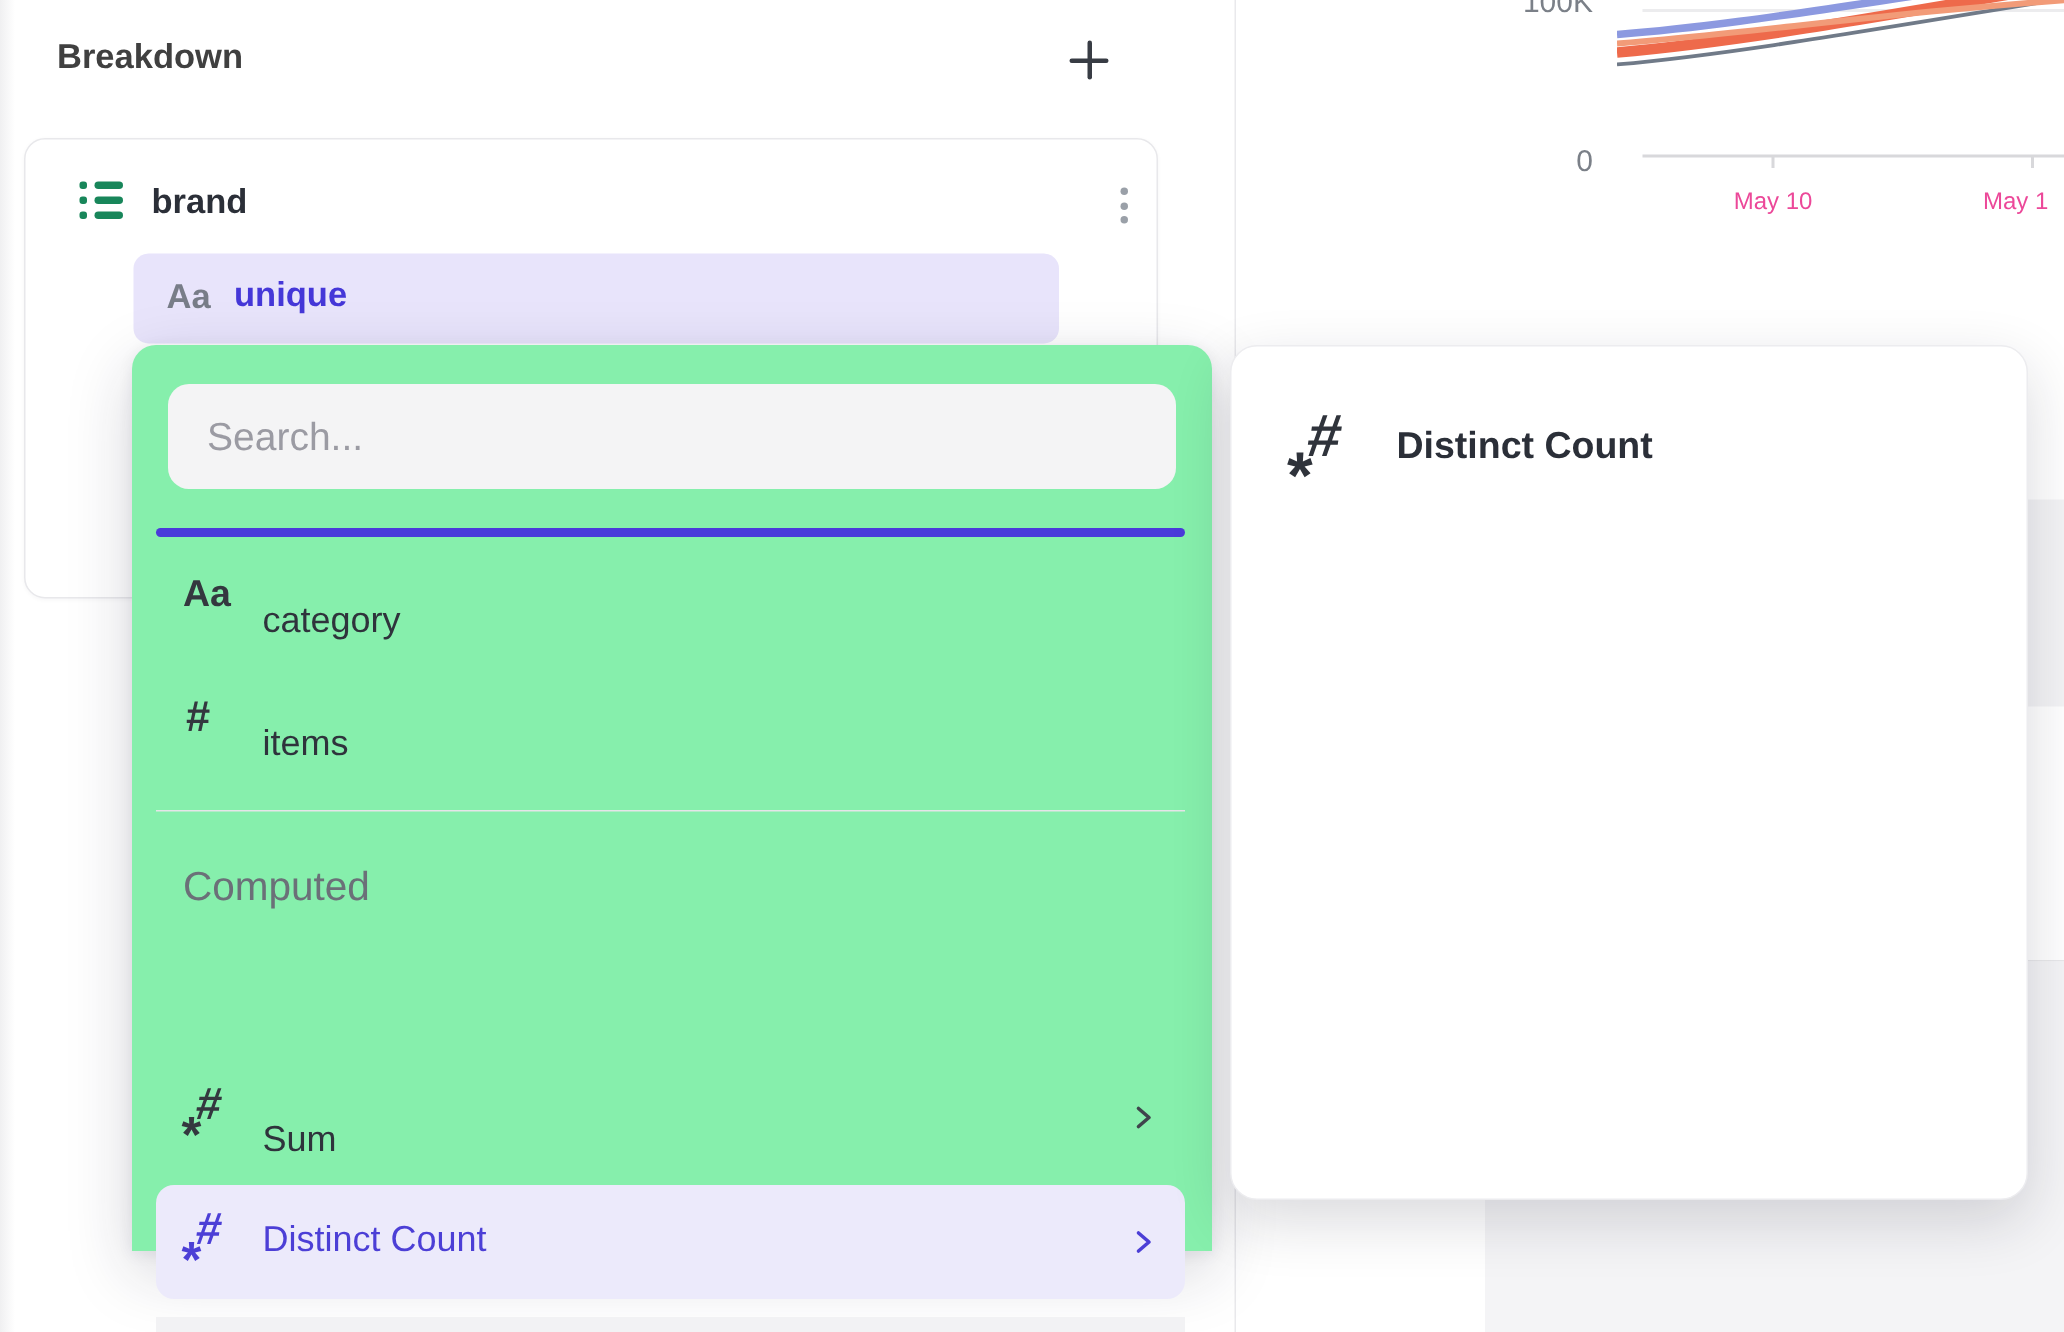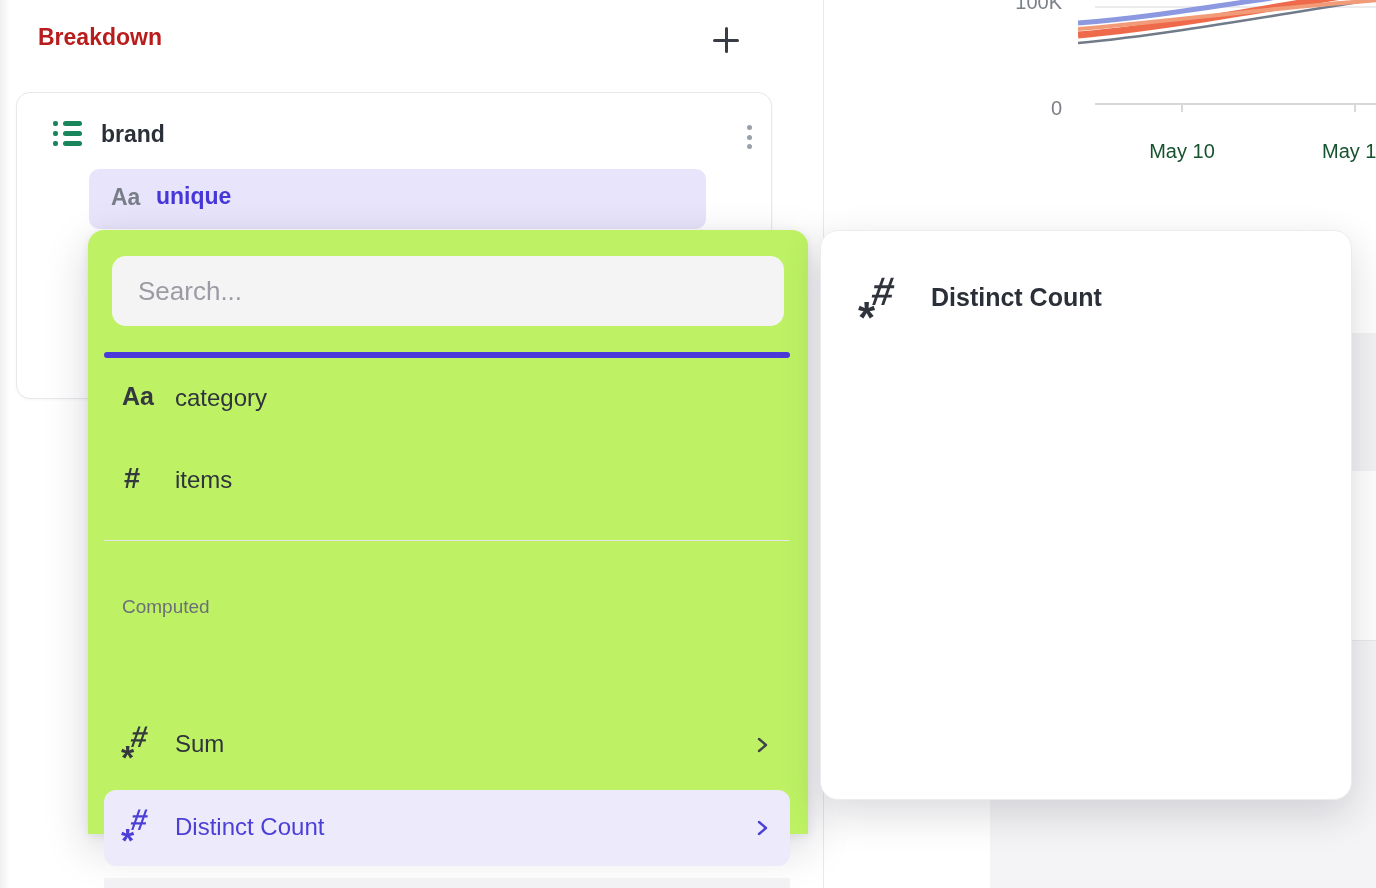--- a/index.html
+++ b/index.html
@@ -4,81 +4,81 @@
 <style>
   html,body{margin:0;padding:0;}
   .root{
     position:relative;width:1376px;height:888px;overflow:hidden;
     background:#ffffff;font-family:"Liberation Sans",sans-serif;
     color:#2d313a;
   }
   
   .left-shadow{position:absolute;left:0;top:0;bottom:0;width:10px;
     background:linear-gradient(to right,rgba(40,40,60,.07),rgba(40,40,60,0));}
-  .bd-title{position:absolute;left:38px;top:24px;font-size:23px;font-weight:700;color:#b91c1c;}
+  .bd-title{position:absolute;left:38px;top:24px;font-size:23px;font-weight:700;color:#404040;}
   .add-btn{position:absolute;left:706px;top:20px;width:40px;height:40px;border:none;background:transparent;cursor:pointer;}
   .plus{position:absolute;left:6px;top:6px;width:28px;height:28px;}
   .plus::before{content:"";position:absolute;left:1px;top:13px;width:26px;height:2.6px;background:#383c44;border-radius:2px;}
   .plus::after{content:"";position:absolute;left:13px;top:1px;width:2.6px;height:26px;background:#383c44;border-radius:2px;}
   .group-card{position:absolute;left:16px;top:92px;width:754px;height:305px;background:#fff;
     border:1px solid #e8e8eb;border-radius:14px;box-shadow:0 1px 3px rgba(20,20,40,.04);}
   .group-row{position:absolute;left:0;top:16px;width:100%;height:54px;}
   .list-icon{position:absolute;left:36px;top:12px;display:flex;flex-direction:column;gap:5px;}
   .list-icon .r{display:flex;align-items:center;gap:5px;}
   .list-icon .dot{width:5px;height:5px;border-radius:2px;background:#18865a;}
   .list-icon .bar{width:19px;height:4.5px;border-radius:2.5px;background:#18865a;}
   .group-name{position:absolute;left:84px;top:12px;font-size:23px;font-weight:600;color:#2b2f38;}
   .kebab{position:absolute;left:712px;top:8px;width:40px;height:40px;display:flex;flex-direction:column;
     align-items:center;justify-content:center;gap:4.5px;cursor:pointer;background:transparent;border:none;}
   .kdot{width:5px;height:5px;border-radius:50%;background:#9aa0a8;}
   .prop-chip{position:absolute;left:72px;top:76px;width:617px;height:60px;border-radius:10px;
     background:#e8e4fb;cursor:pointer;}
   .prop-chip .type-ic{position:absolute;left:22px;top:15px;font-size:23px;font-weight:700;color:#787d88;}
   .prop-chip .prop-label{position:absolute;left:67px;top:14px;font-size:23px;font-weight:700;color:#4537d8;}
   
-  .dropdown{position:absolute;left:88px;top:230px;width:720px;height:604px;background:#bef264;
+  .dropdown{position:absolute;left:88px;top:230px;width:720px;height:604px;background:#86efac;
     border-radius:16px 16px 0 0;box-shadow:0 14px 44px rgba(28,28,58,.18),0 2px 10px rgba(28,28,58,.08);z-index:5;}
   .search{position:absolute;left:24px;top:26px;width:672px;height:70px;background:#f4f4f5;border:none;
     border-radius:14px;font-family:"Liberation Sans",sans-serif;font-size:26px;color:#3a3e46;
     padding:0 26px;box-sizing:border-box;outline:none;}
   .search::placeholder{color:#9b9ba3;}
   .tab-underline{position:absolute;left:16px;top:122px;width:686px;height:6px;border-radius:3px;background:#4a3ada;}
   .dd-row{position:absolute;left:16px;width:686px;height:70px;border-radius:12px;cursor:pointer;}
   .dd-row .ic-cell{position:absolute;left:18px;top:0;width:50px;height:70px;}
-  .dd-row .lbl{position:absolute;left:71px;top:20px;font-size:24px;font-weight:500;color:#2f333c;}
+  .dd-row .lbl{position:absolute;left:71px;top:36px;font-size:24px;font-weight:500;color:#2f333c;}
   .dd-row.selected{background:#eceafb;}
   .dd-row.selected .lbl{color:#4c3fd6;}
   .row-cat{top:134px;} .row-price{top:216px;}
   .row-size{top:398px;} .row-sum{top:480px;}
   .row-distinct{top:560px;height:76px;}
   .row-distinct .lbl{top:23px;}
   .row-distinct .ic-cell{top:3px;}
   .aa-ic{position:absolute;left:0;top:18px;font-size:25px;font-weight:700;color:#34383f;}
   .hash-ic{position:absolute;left:2px;top:16px;font-size:29px;font-weight:600;color:#34383f;}
   .num-ic{position:absolute;left:0;top:12px;width:40px;height:46px;color:#34383f;}
   .num-ic::before{content:"#";position:absolute;left:9px;top:-2px;font-size:30px;font-weight:700;transform:skewX(-8deg);}
   .num-ic::after{content:"*";position:absolute;left:-1px;top:16px;font-size:34px;font-weight:700;}
   .dd-row.selected .num-ic{color:#4c3fd6;}
   .dd-divider{position:absolute;left:16px;top:310px;width:686px;height:1px;background:#e5e5e8;}
-  .dd-section{position:absolute;left:34px;top:366px;font-size:19px;color:#6b7078;}
+  .dd-section{position:absolute;left:34px;top:346px;font-size:27px;color:#6b7078;}
   .chev{position:absolute;right:20px;top:26px;color:#3f444c;}
   .row-distinct .chev{top:29px;color:#4c3fd6;}
   .dd-strip{position:absolute;left:16px;top:648px;width:686px;height:10px;background:#f2f2f4;}
   
   .vdivider{position:absolute;left:823px;top:0;width:1px;height:888px;background:#e9e9ec;}
   .band-gray{position:absolute;left:824px;top:333px;width:552px;height:138px;background:#f3f3f5;}
   .hline-640{position:absolute;left:824px;top:640px;width:552px;height:1px;background:#e8e8ea;}
   .bottom-gray{position:absolute;left:990px;top:641px;width:386px;height:247px;background:#f4f4f6;}
   .gridline{position:absolute;left:1095px;top:6px;width:281px;height:2px;background:#ececee;}
   .axisline{position:absolute;left:1095px;top:103px;width:281px;height:1.5px;background:#d8d8db;}
   .tick{position:absolute;top:104px;width:1.5px;height:8px;background:#d8d8db;}
   .tick.t1{left:1181px;} .tick.t2{left:1354px;}
   .ylab{position:absolute;left:950px;width:112px;text-align:right;font-size:20px;color:#7b8088;}
   .ylab.y100k{top:-9px;} .ylab.y0{top:97px;}
-  .xlab{position:absolute;top:140px;font-size:20px;color:#14532d;}
+  .xlab{position:absolute;top:126px;font-size:16px;color:#ec4899;}
   .xlab.x1{left:1122px;width:120px;text-align:center;}
   .xlab.x2{left:1322px;width:90px;text-align:left;}
   .chart-lines{position:absolute;left:1078px;top:0;}
   
   .tooltip-card{position:absolute;left:820px;top:230px;width:532px;height:570px;background:#fff;
     border:1px solid #ececef;border-radius:18px;box-shadow:0 14px 40px rgba(25,25,46,.16);z-index:6;box-sizing:border-box;}
   .tt-icon{position:absolute;left:38px;top:40px;width:52px;height:58px;color:#2f333b;}
   .tt-icon::before{content:"#";position:absolute;left:13px;top:-2px;font-size:40px;font-weight:700;transform:skewX(-8deg);}
   .tt-icon::after{content:"*";position:absolute;left:-1px;top:22px;font-size:44px;font-weight:700;}
   .tt-title{position:absolute;left:110px;top:52px;font-size:25px;font-weight:700;color:#2b2f38;}

